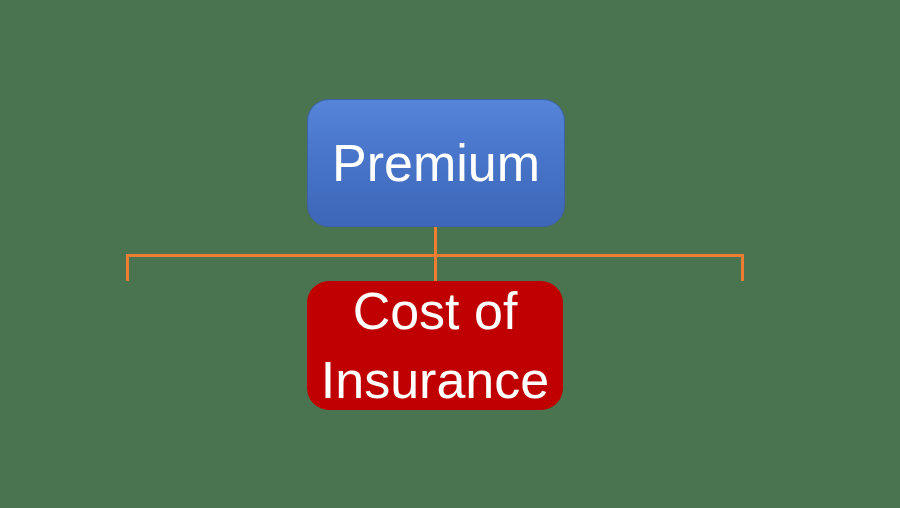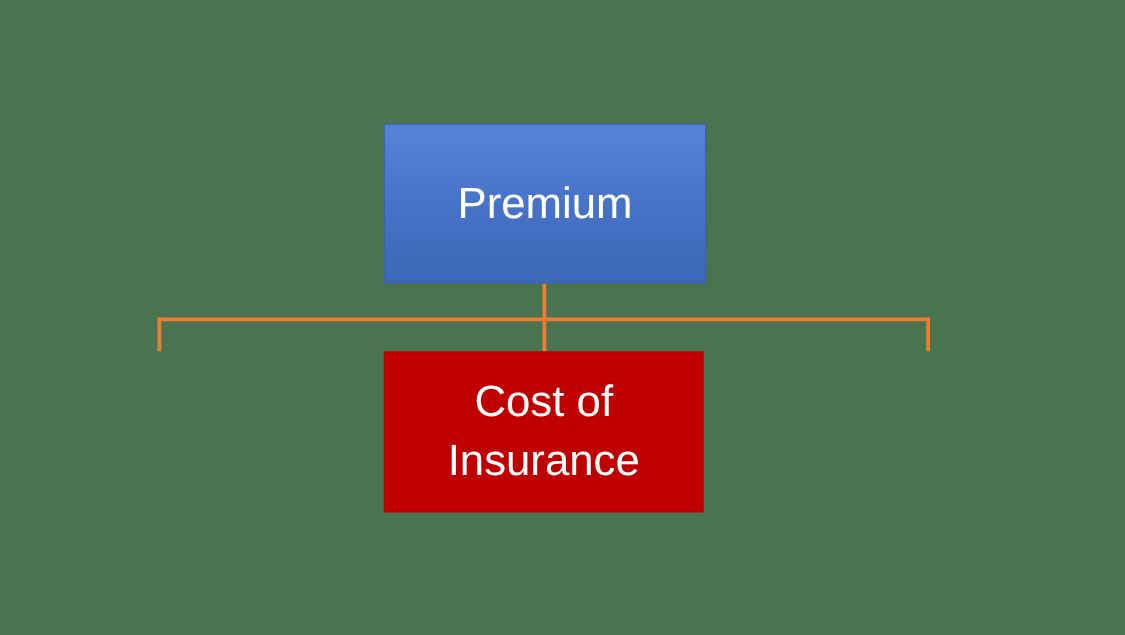--- a/index.html
+++ b/index.html
@@ -16,23 +16,24 @@
     overflow: hidden;
     background: #4A7350;
   }
   .node {
     position: absolute;
     display: flex;
     align-items: center;
     justify-content: center;
     text-align: center;
     color: #FFFFFF;
-    font-size: 35px;
+    font-size: 52px;
     line-height: 1.32;
     box-sizing: border-box;
+    border-radius: 22px;
   }
   .node-premium {
     left: 307px;
     top: 99px;
     width: 258px;
     height: 128px;
     background: linear-gradient(180deg, #5584d8 0%, #4875c9 45%, #3d67b8 100%);
     border: 1px solid #3d62ac;
   }
   .node-charges {

